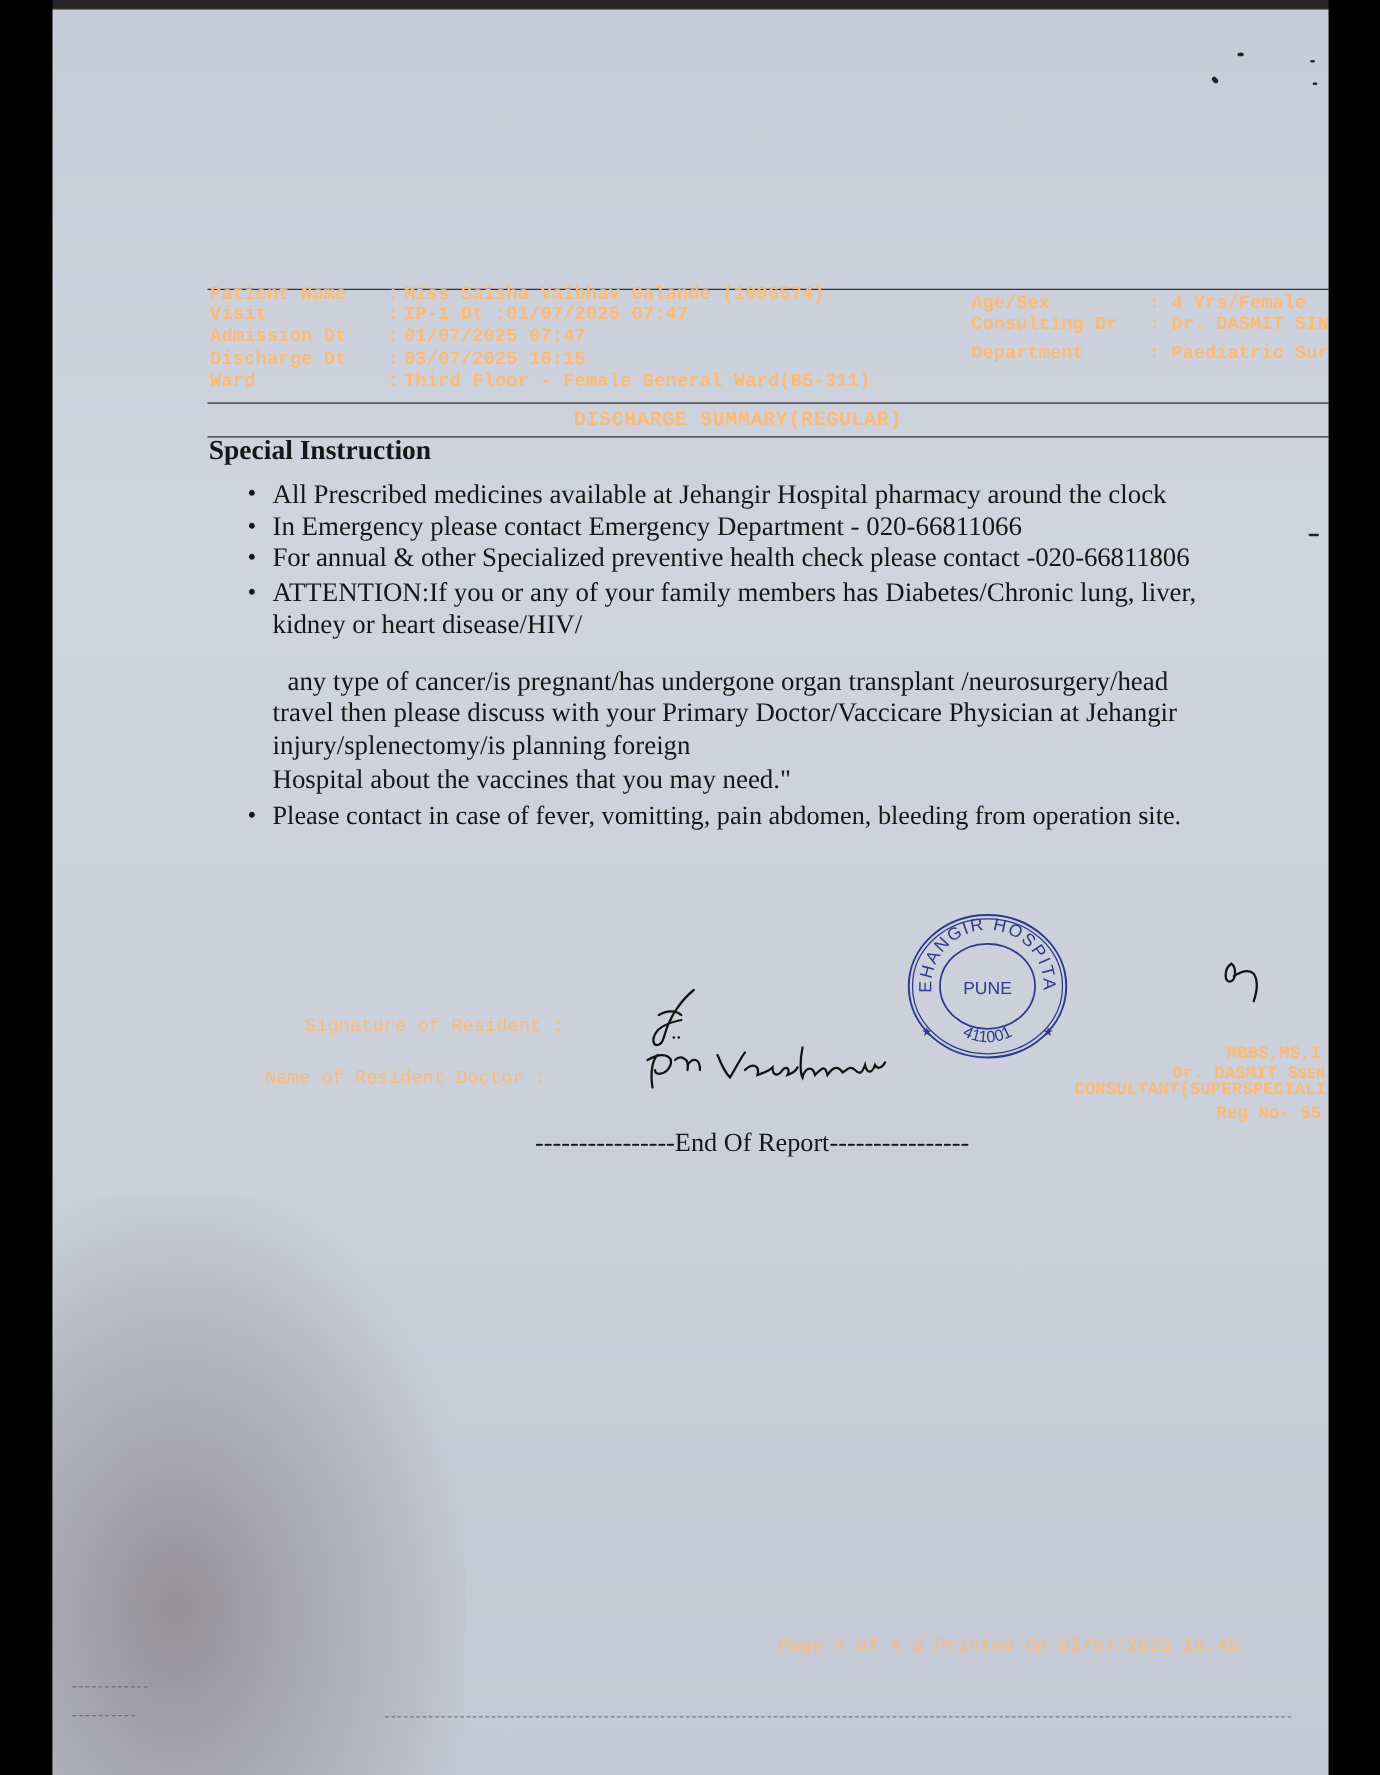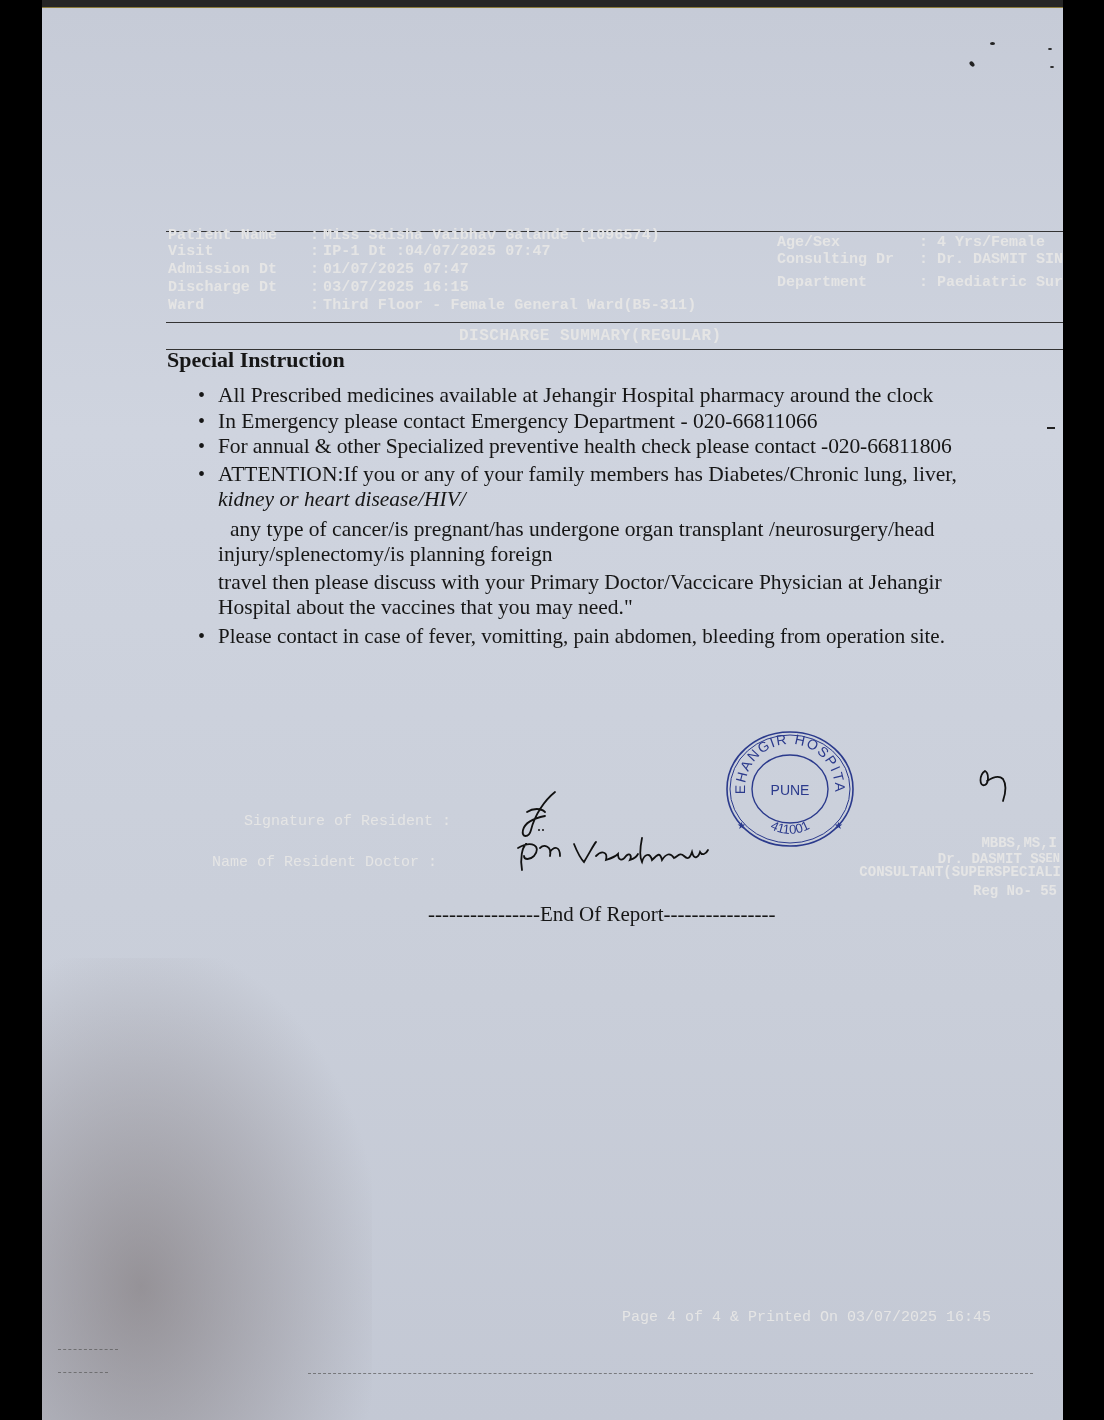--- a/index.html
+++ b/index.html
@@ -12,21 +12,21 @@
     position: absolute; left: 42px; top: 7px; width: 1021px; height: 1413px;
     background: linear-gradient(180deg, #c6cbd7 0%, #cfd4df 30%, #c9ced9 70%, #c3c8d4 100%);
     border-top: 1px solid #8a7a3a;
     overflow: hidden;
   }
   .shadow {
     position: absolute; left: 0; top: 950px; width: 330px; height: 470px;
     background: radial-gradient(ellipse at 30% 70%, rgba(110,100,100,0.55) 0%, rgba(140,135,140,0.35) 45%, rgba(200,205,215,0) 75%);
     pointer-events: none;
   }
-  .mono { font-family: "Liberation Mono", "DejaVu Sans Mono", monospace; color: #e5e5e5; }
+  .mono { font-family: "Liberation Mono", "DejaVu Sans Mono", monospace; color: #fdba74; }
   .serif { font-family: "Liberation Serif", "DejaVu Serif", serif; color: #161616; }
 
   .rule { position: absolute; height: 0; border-top: 1.5px solid #333; }
   .hdr-row { position: absolute; font-size: 15px; font-weight: bold; white-space: nowrap; letter-spacing: 0.1px; }
   .hdr-row .lbl { display: inline-block; width: 142px; }
   .hdr-row .sep { margin-right: 4px; }
   .hdr-right { position: absolute; font-size: 15px; font-weight: bold; white-space: nowrap; }
   .hdr-right .lbl { display: inline-block; width: 142px; margin-left: 44px; }
 
   .title-bar { position: absolute; left: 459px; top: 327px; font-size: 16px; font-weight: bold; letter-spacing: 0.5px; }
@@ -64,21 +64,21 @@
   <div class="speck" style="left:1005px;top:419px;width:8px;height:2px;border-radius:0;"></div>
 </div>
 
 <div>
   <div class="rule" style="left:166px;top:231px;width:897px;"></div>
 
   <div class="hdr-row mono" style="left:168px;top:227px;">
     <span class="lbl">Patient Name</span><span class="sep">:</span><span>Miss Saisha Vaibhav Galande (1096574)</span>
   </div>
   <div class="hdr-row mono" style="left:168px;top:243px;">
-    <span class="lbl">Visit</span><span class="sep">:</span><span>IP-1 Dt :04/07/2025 07:47</span>
+    <span class="lbl">Visit</span><span class="sep">:</span><span>IP-1 Dt :01/07/2025 07:47</span>
   </div>
   <div class="hdr-row mono" style="left:168px;top:261px;">
     <span class="lbl">Admission Dt</span><span class="sep">:</span><span>01/07/2025 07:47</span>
   </div>
   <div class="hdr-row mono" style="left:168px;top:279px;">
     <span class="lbl">Discharge Dt</span><span class="sep">:</span><span>03/07/2025 16:15</span>
   </div>
   <div class="hdr-row mono" style="left:168px;top:297px;">
     <span class="lbl">Ward</span><span class="sep">:</span><span>Third Floor - Female General Ward(B5-311)</span>
   </div>
@@ -105,24 +105,24 @@
       <span class="line">All Prescribed medicines available at Jehangir Hospital pharmacy around the clock</span>
     </li>
   <li>
       <span class="line">In Emergency please contact Emergency Department - 020-66811066</span>
     </li>
   <li style="letter-spacing:-0.1px;">
       <span class="line">For annual &amp; other Specialized preventive health check please contact -020-66811806</span>
     </li>
   <li style="margin-top:2px;">
     <span class="line">ATTENTION:If you or any of your family members has Diabetes/Chronic lung, liver,</span>
-    <span class="line" style="margin-bottom:4px;font-style:italic;">kidney or heart disease/HIV/</span>
+    <span class="line" style="margin-bottom:20px;">kidney or heart disease/HIV/</span>
     <span class="line" style="padding-left:12px;">  any type of cancer/is pregnant/has undergone organ transplant /neurosurgery/head</span>
+    <span class="line">travel then please discuss with your   Primary Doctor/Vaccicare Physician  at Jehangir</span>
     <span class="line" style="margin-bottom:2px;">injury/splenectomy/is planning foreign</span>
-    <span class="line">travel then please discuss with your   Primary Doctor/Vaccicare Physician  at Jehangir</span>
     <span class="line">Hospital about the vaccines that you may need."</span>
   </li>
   <li class="xsmall" style="margin-top:4px;">
       <span class="line">Please contact in case of fever, vomitting, pain abdomen, bleeding from operation site.</span>
     </li>
 </ul>
 
 <div class="sig-label mono" style="left:244px;top:813px;">Signature of Resident :</div>
 <div class="sig-label mono" style="left:212px;top:854px;">Name of Resident Doctor :</div>
 

